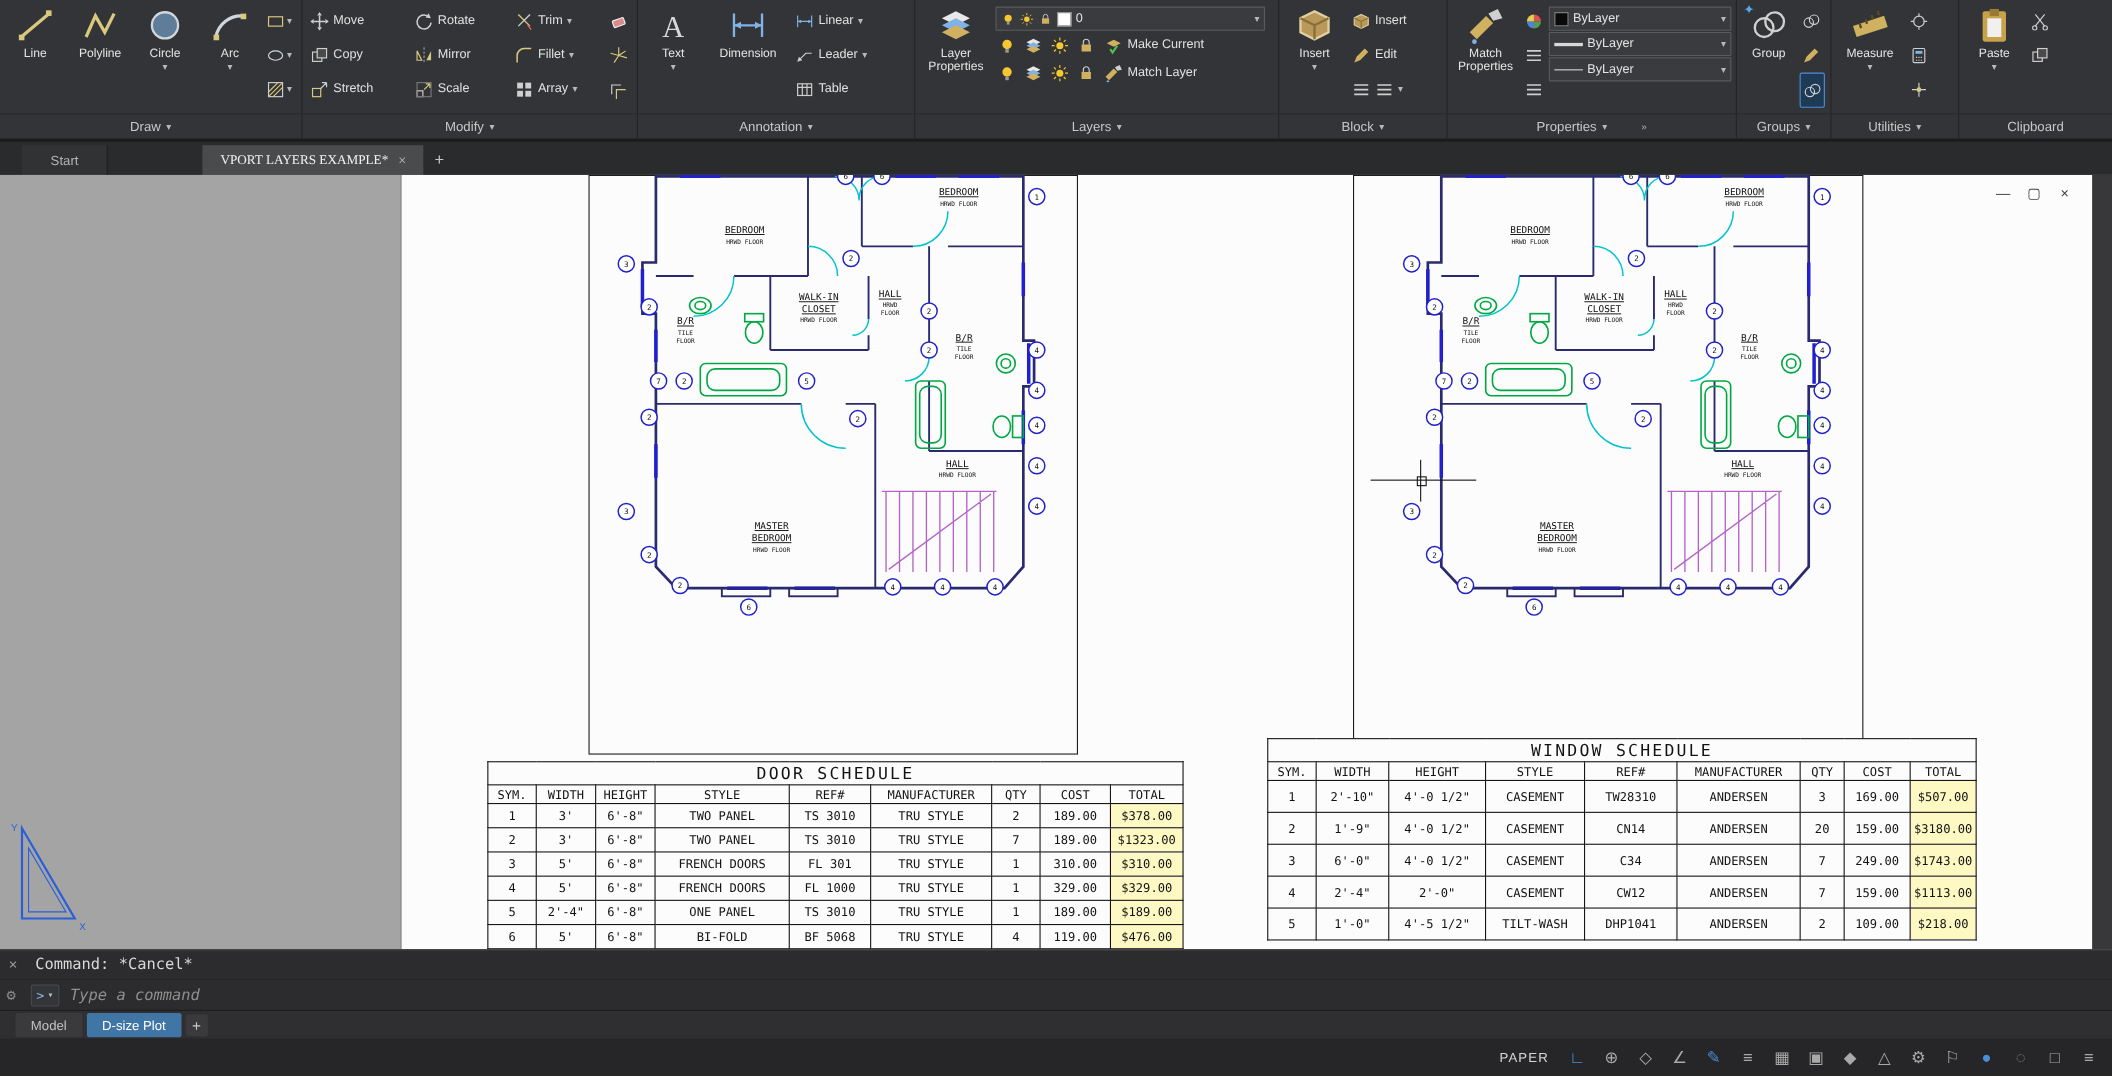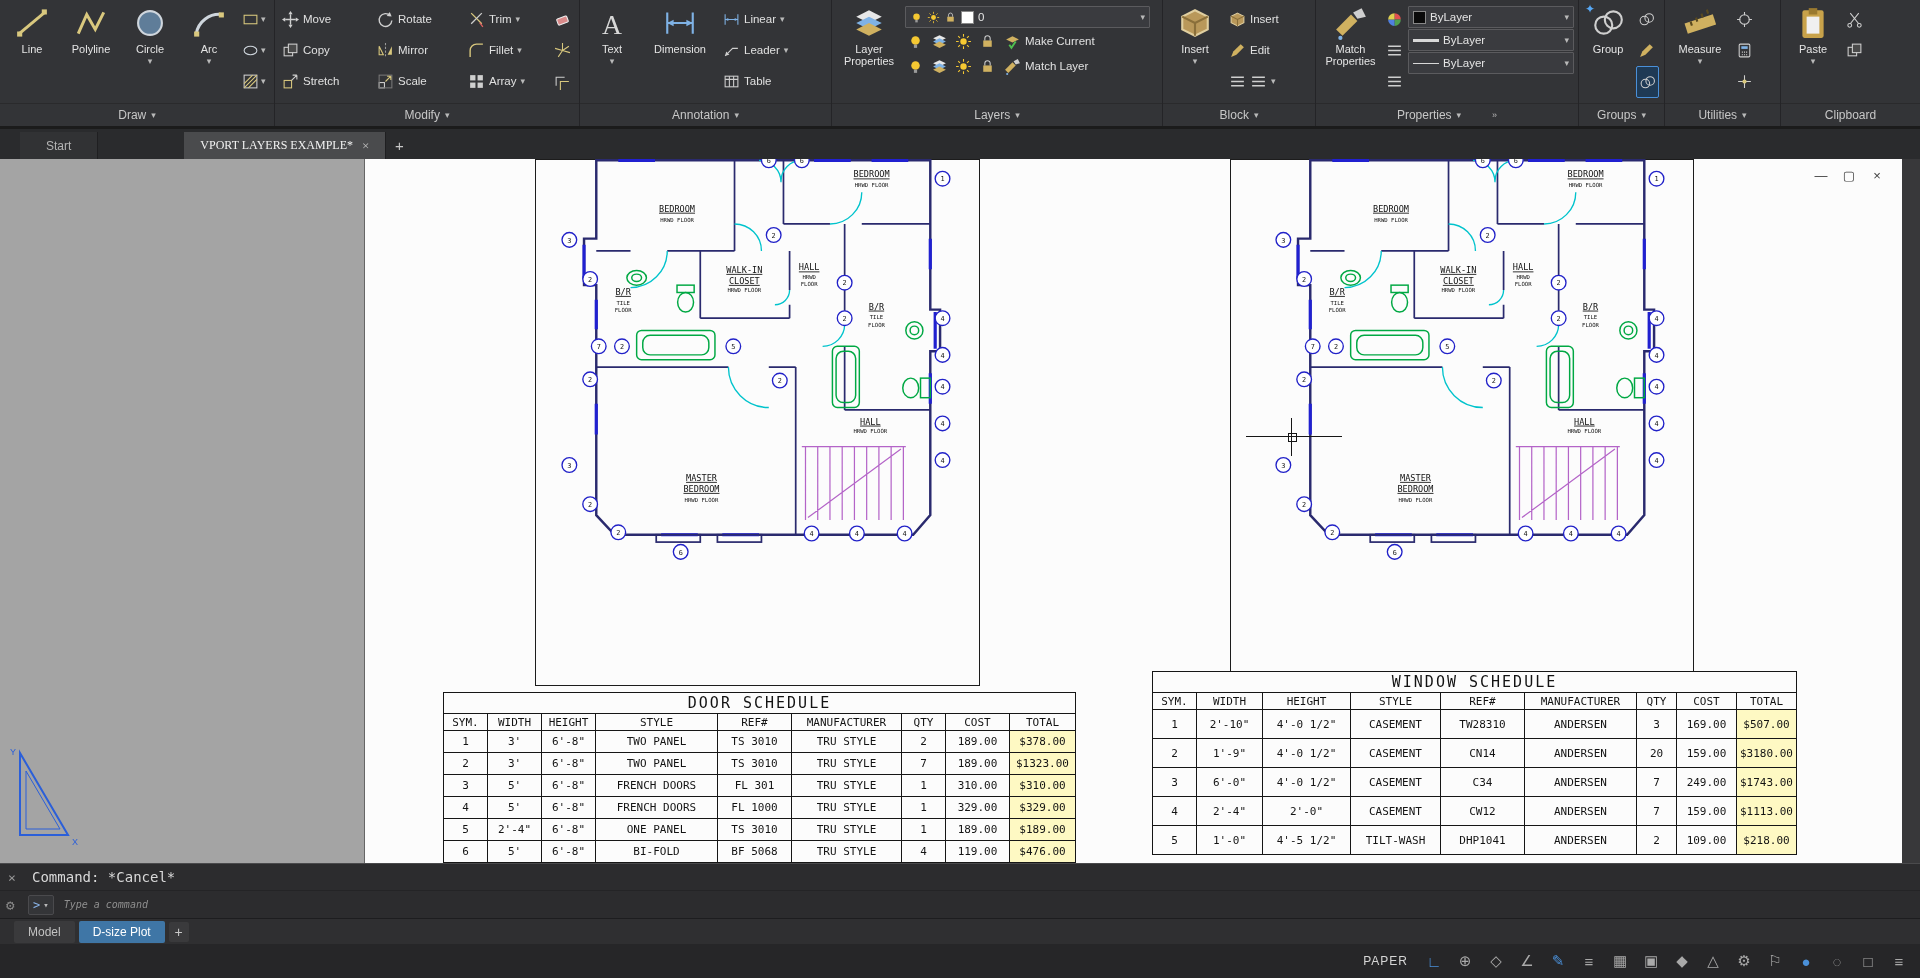--- a/index.html
+++ b/index.html
@@ -62,21 +62,21 @@
   .co{fill:#ffffff;stroke:#2121c8;stroke-width:1.1;}
   .cot{font:5.6px "DejaVu Sans Mono",monospace;text-anchor:middle;fill:#111;}
   .rn{font:7px "DejaVu Sans Mono",monospace;fill:#101010;text-anchor:middle;text-decoration:underline;}
   .rs{font:4.6px "DejaVu Sans Mono",monospace;fill:#101010;text-anchor:middle;}
   
   .cmd{position:absolute;left:0;top:863px;width:1920px;height:55px;background:#2c2c2e;border-top:1px solid #4a4a4c;box-sizing:border-box;font-family:"DejaVu Sans Mono",monospace;}
   .cmdrow1{height:27px;display:flex;align-items:center;color:#d9d9d9;font-size:14px;gap:10px;padding-left:8px;border-bottom:1px solid #242426;box-sizing:border-box;}
   .cmdrow2{height:27px;display:flex;align-items:center;gap:8px;padding-left:6px;}
   .cmdx{color:#9a9a9a;font-size:13px;width:14px;}
   .promptbtn{display:flex;align-items:center;gap:3px;color:#8ab4e8;font-size:12px;background:#343538;border:1px solid #4a4a4d;height:18px;padding:0 4px;border-radius:2px;}
-  .cmdinput{flex:1;background:transparent;border:none;outline:none;color:#d9d9d9;font-family:"DejaVu Sans Mono",monospace;font-size:10px;}
+  .cmdinput{flex:1;background:transparent;border:none;outline:none;color:#d9d9d9;font-family:"DejaVu Sans Mono",monospace;font-size:14px;}
   .cmdinput::placeholder{font-style:italic;color:#8f8f8f;}
   
   .ltabs{position:absolute;left:0;top:918px;width:1920px;height:26px;background:#2f2f31;display:flex;align-items:center;gap:4px;padding-left:14px;box-sizing:border-box;border-top:1px solid #1d1d1f;}
   .ltab{height:22px;display:flex;align-items:center;padding:0 14px;font-size:12px;color:#c2c2c2;background:#3a3a3c;border-radius:2px;}
   .ltab.active{background:#3f76a6;color:#ffffff;justify-content:flex-end;}
   .laddtab{width:20px;height:20px;display:flex;align-items:center;justify-content:center;color:#c8c8c8;background:#3a3a3c;border-radius:2px;font-size:14px;}
   
   .sbar{position:absolute;left:0;top:944px;width:1920px;height:34px;background:#262628;display:flex;align-items:center;justify-content:flex-end;gap:9px;padding-right:10px;box-sizing:border-box;}
   .paper-btn{color:#d6d6d6;font-size:12px;letter-spacing:1px;padding:0 6px;}
   .sicon{width:22px;height:22px;display:flex;align-items:center;justify-content:center;color:#a9a9a9;font-size:15px;border-radius:2px;}

